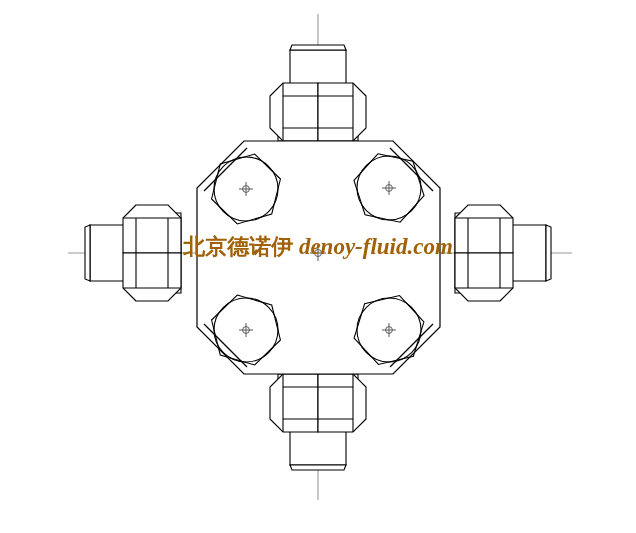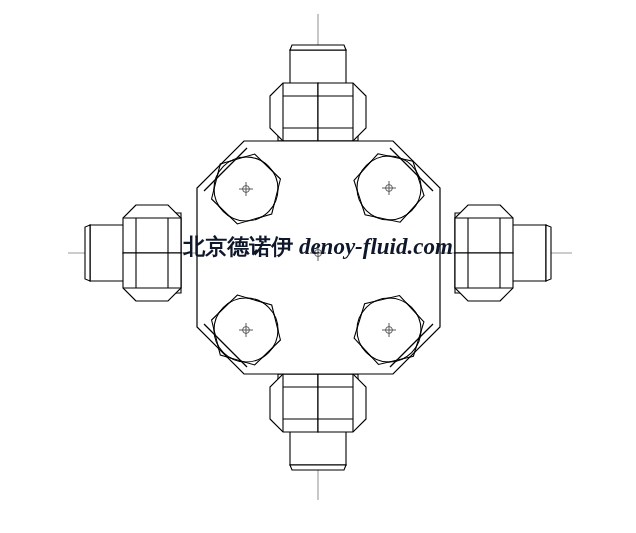--- a/index.html
+++ b/index.html
@@ -33,21 +33,21 @@
     display: flex;
     align-items: center;
     justify-content: center;
     pointer-events: none;
   }
   #watermark .wm-text {
     font-family: "Liberation Serif", serif;
     font-weight: bold;
     font-size: 23px;
     font-style: italic;
-    color: #0f172a;
+    color: #a16207;
     letter-spacing: 0px;
     white-space: nowrap;
   }
   #watermark .wm-cn {
     font-family: "DejaVu Sans", sans-serif;
     font-weight: bold;
     font-style: normal;
     font-size: 22px;
   }
 </style>

